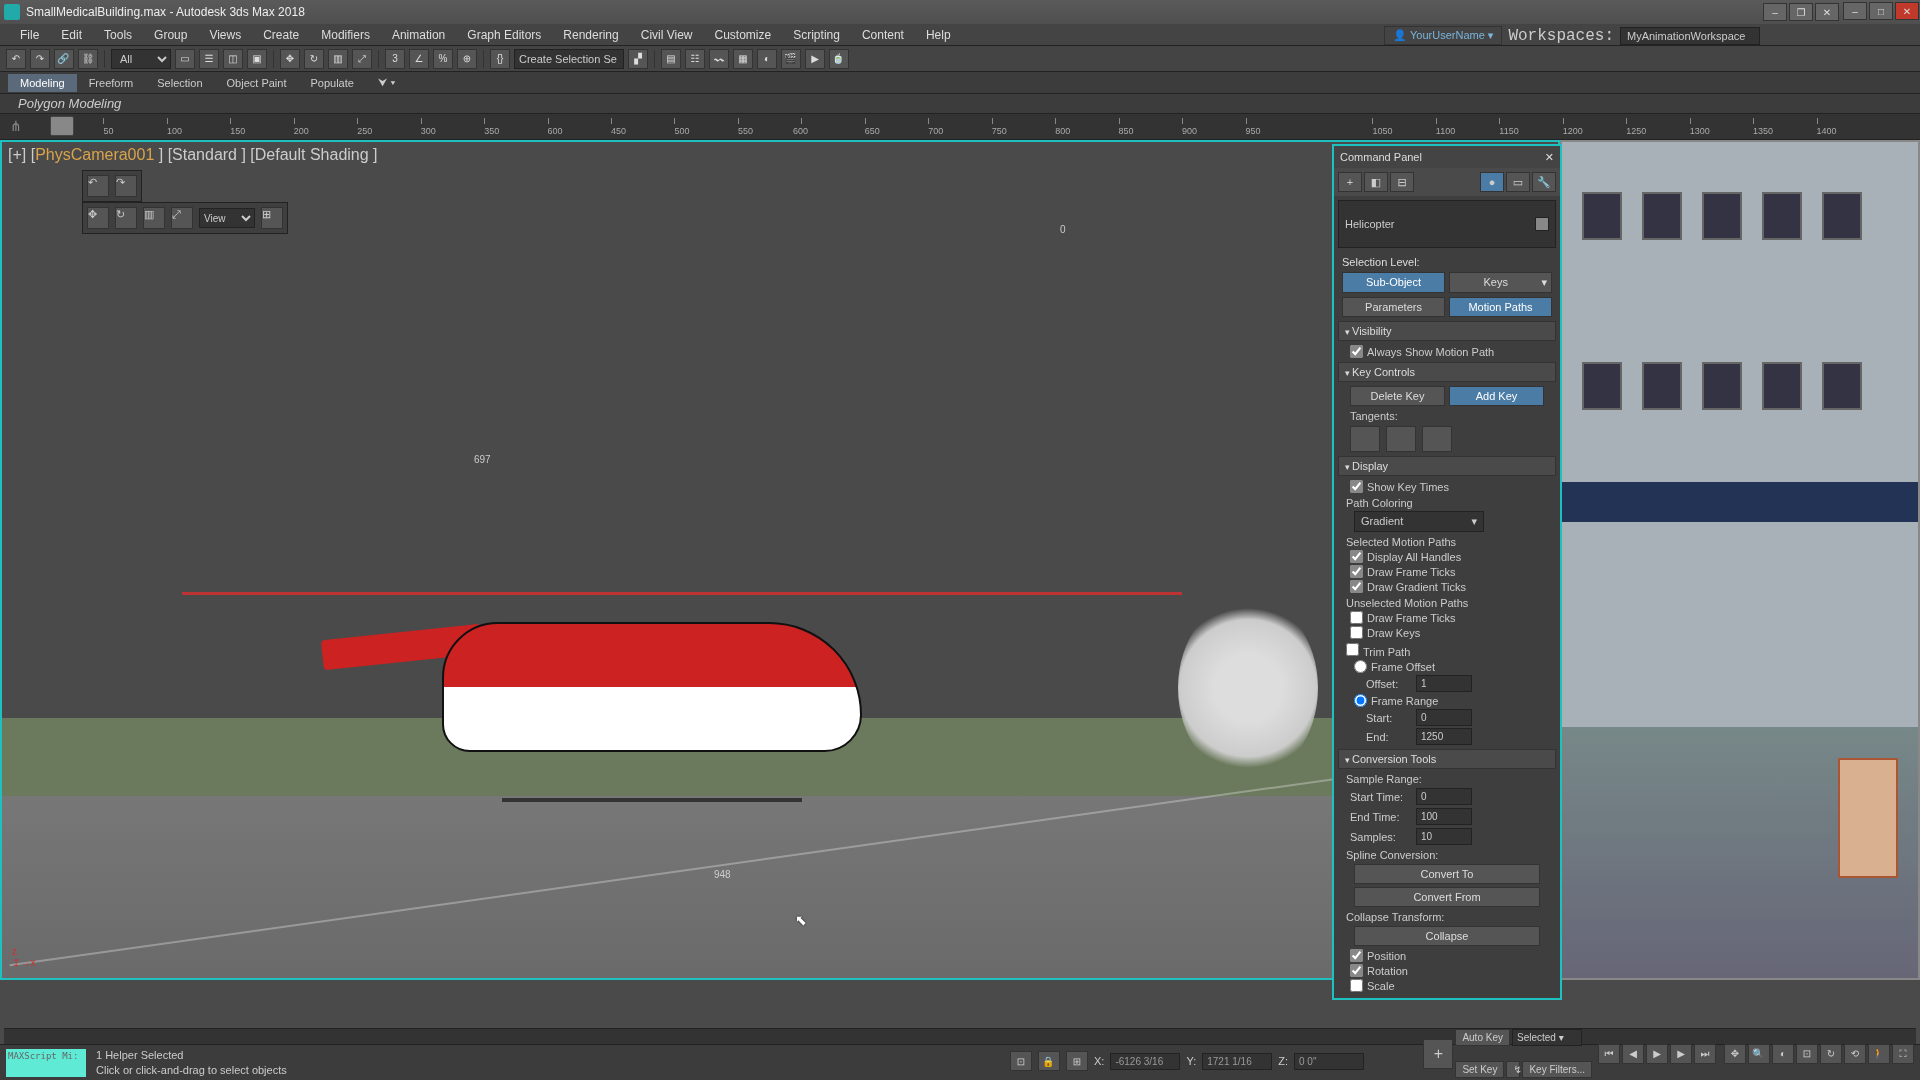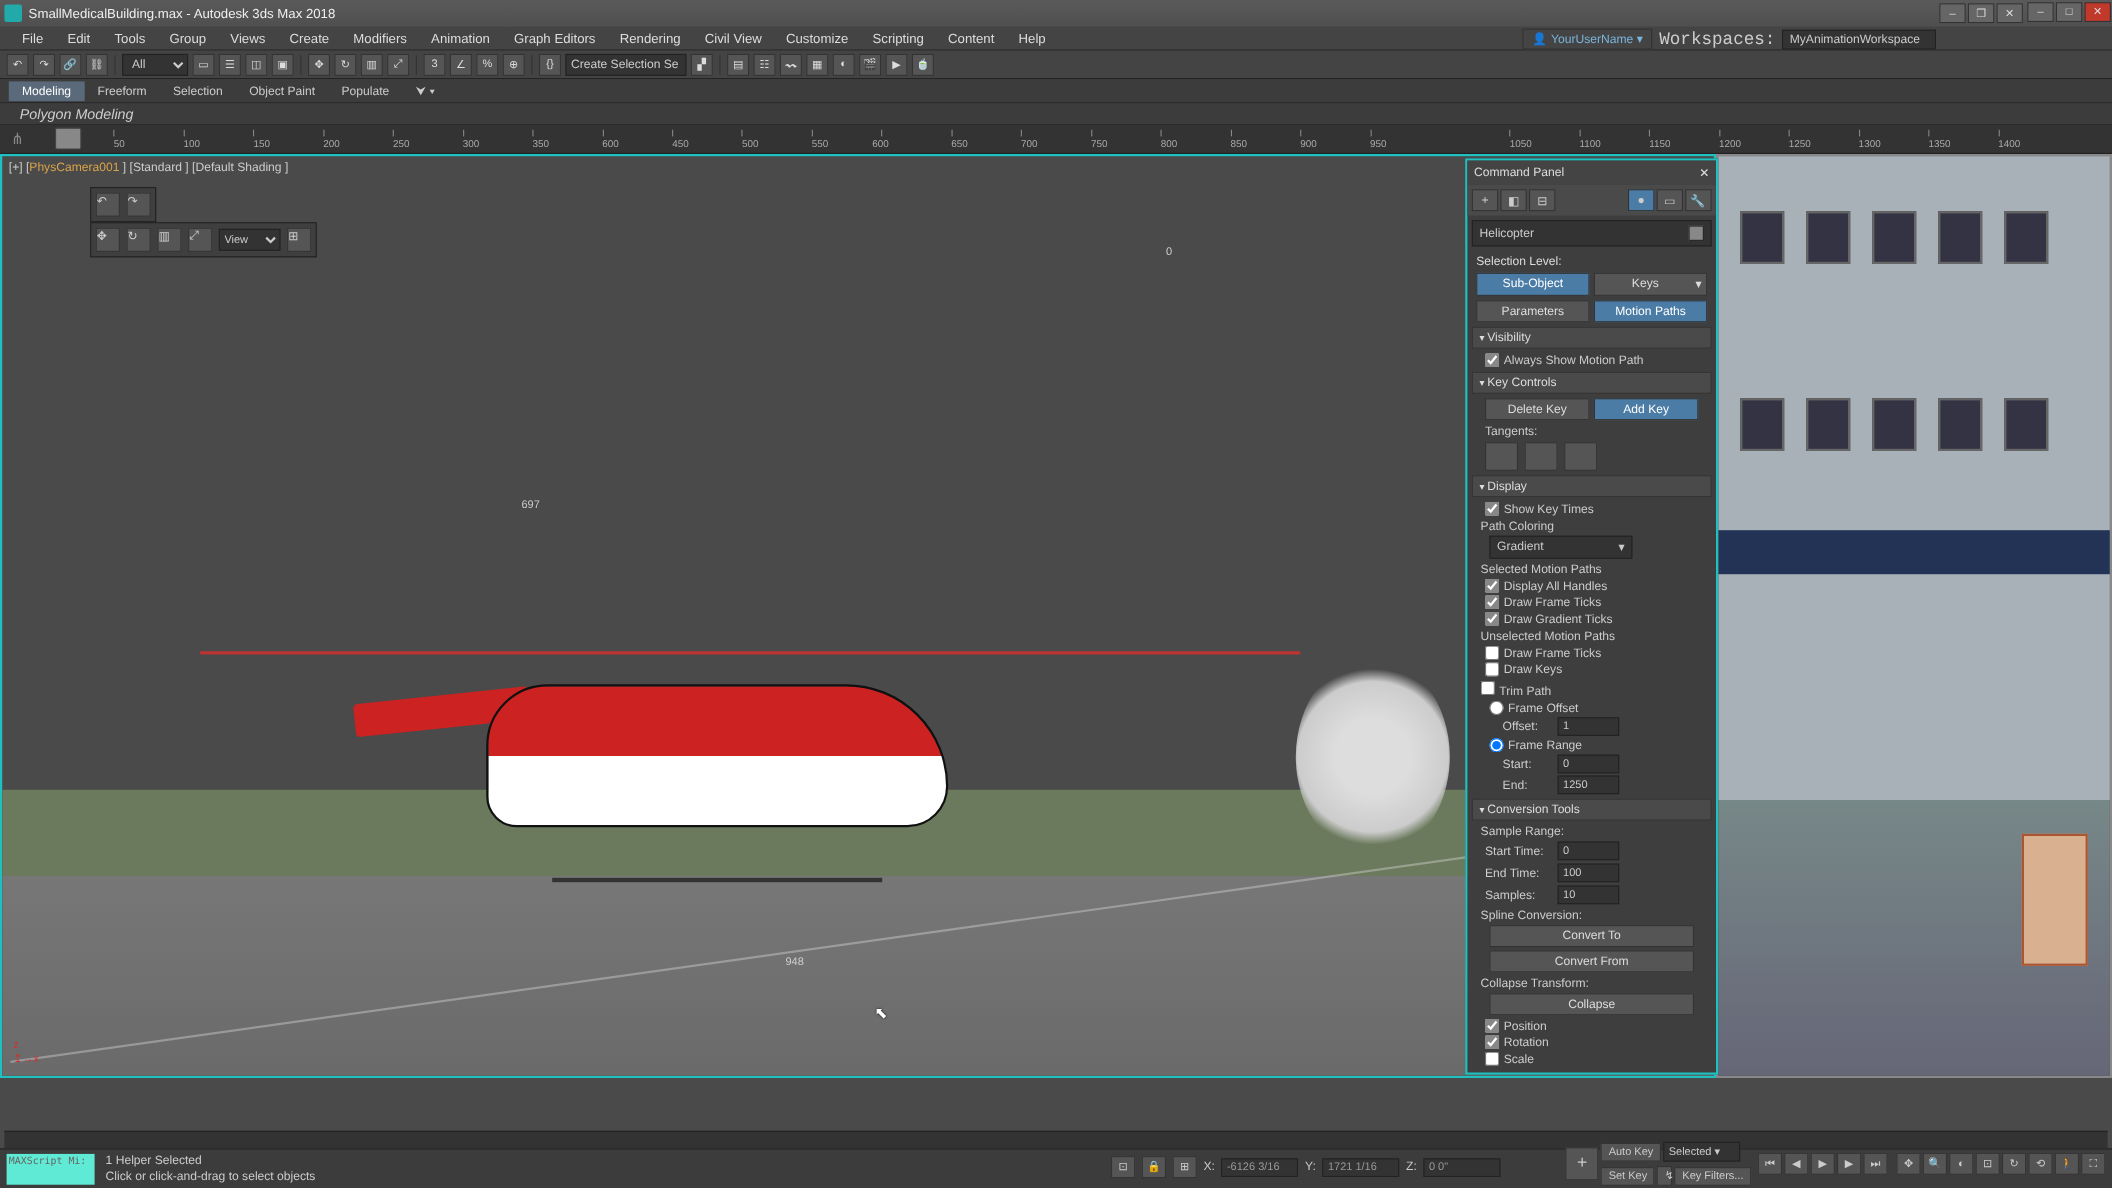--- a/index.html
+++ b/index.html
@@ -40,33 +40,33 @@
 .tslider{position:absolute;left:50px;top:2px;width:24px;height:20px;background:#888;border:1px solid #444;border-radius:2px;}
 .ticks{position:absolute;left:40px;right:10px;top:0;height:100%;}
 .tick{position:absolute;top:12px;font-size:9px;color:#aaa;}
 .tickline{position:absolute;top:4px;width:1px;height:6px;background:#888;}
 
 
 .vpwrap{display:flex;height:840px;position:relative;}
 .vp{flex:1;position:relative;background:#4a4a4a;}
 .vp.left{border:2px solid #1fc0c0;}
 .vp.right{border:2px solid #888;width:360px;flex:none;}
-.vplabel{position:absolute;left:6px;top:4px;font-size:11px;color:#ccc;}
+.vplabel{position:absolute;left:6px;top:4px;font-size:16px;color:#ccc;}
 .cam{color:#d9a34a;}
 .vptools{position:absolute;left:80px;top:28px;background:rgba(60,60,60,.8);border:1px solid #222;padding:4px;display:flex;gap:6px;}
 .vptools2{position:absolute;left:80px;top:60px;background:rgba(60,60,60,.8);border:1px solid #222;padding:4px;display:flex;gap:6px;align-items:center;}
 .vtb{width:22px;height:22px;background:#555;border:1px solid #333;cursor:pointer;}
 .vdd{background:#333;border:1px solid #222;color:#ccc;width:56px;height:20px;font-size:10px;}
 
 
 .cmdpanel{position:absolute;right:358px;top:4px;width:230px;background:#3e3e3e;border:2px solid #1fc0c0;z-index:50;font-size:11px;}
 .cmdtitle{height:22px;background:#444;display:flex;align-items:center;justify-content:space-between;padding:0 6px;color:#ddd;}
 .cmdtabs{display:flex;background:#4a4a4a;padding:4px;gap:2px;}
 .cmdtab{width:24px;height:20px;background:#555;border:1px solid #333;cursor:pointer;display:flex;align-items:center;justify-content:center;}
-.objname{margin:4px;background:#333;border:1px solid #222;color:#ccc;padding:4px 6px;display:flex;justify-content:space-between;align-items:center;}
+.objname{margin:4px;background:#333;border:1px solid #222;color:#ccc;padding:16px 6px;display:flex;justify-content:space-between;align-items:center;}
 .colorswatch{width:14px;height:14px;background:#888;border:1px solid #222;}
 .cmdbody{padding:4px 8px;}
 .sellvl{color:#ddd;margin-bottom:4px;}
 .btnrow{display:flex;gap:4px;margin-bottom:4px;}
 .cbn{flex:1;background:#555;border:1px solid #333;color:#ddd;padding:3px 0;text-align:center;cursor:pointer;font-size:11px;}
 .cbn.blue{background:#4a7ca6;color:#fff;}
 .cbn.dd::after{content:"▾";float:right;margin-right:4px;}
 .rollhead{background:#4a4a4a;border:1px solid #333;padding:3px 6px;margin:4px -4px;color:#ddd;cursor:pointer;}
 .rollhead::before{content:"▾ ";font-size:9px;}
 .chk{display:flex;align-items:center;gap:4px;margin:2px 0 2px 8px;color:#ccc;}
@@ -86,21 +86,21 @@
 
 .botwrap{position:absolute;bottom:0;left:0;right:0;}
 .timeline2{height:16px;background:#333;border-top:1px solid #222;margin-left:4px;margin-right:4px;}
 .status{height:36px;background:#3c3c3c;display:flex;align-items:center;padding:0 6px;gap:10px;border-top:1px solid #222;position:relative;}
 .scriptbox{width:80px;height:28px;background:#5eead4;color:#666;font-size:9px;padding:2px;font-family:monospace;}
 .stattxt{color:#ccc;font-size:11px;line-height:1.3;}
 .coord{position:absolute;left:1010px;top:6px;display:flex;align-items:center;gap:6px;color:#ccc;}
 .coord .cin{background:#333;border:1px solid #222;color:#999;width:70px;padding:2px 4px;font-size:10px;}
 .transport{position:absolute;right:6px;bottom:2px;display:flex;align-items:center;gap:2px;}
 .trbtn{width:22px;height:20px;background:#555;border:1px solid #333;cursor:pointer;font-size:10px;color:#ccc;display:flex;align-items:center;justify-content:center;}
-.keyarea{display:flex;flex-direction:column;gap:4px;margin-right:4px;}
+.keyarea{display:flex;flex-direction:column;gap:15px;margin-right:4px;}
 .keyrow{display:flex;gap:2px;align-items:center;}
 .kbtn{background:#555;border:1px solid #333;color:#ccc;padding:2px 6px;font-size:10px;cursor:pointer;}
 .kdd{background:#333;border:1px solid #222;color:#ccc;width:70px;padding:2px 4px;font-size:10px;}
 
 
 .scene{position:absolute;inset:0;overflow:hidden;}
 .ground{position:absolute;left:0;right:0;bottom:0;height:260px;background:linear-gradient(#6b7a5c 0%,#6b7a5c 30%,#777 30%,#6a6a6a 100%);}
 .building{position:absolute;right:-10px;top:80px;width:220px;height:560px;background:#9aa0aa;border-left:4px solid #333;}
 .heli{position:absolute;left:380px;top:390px;width:520px;height:280px;}
 .helibody{position:absolute;left:60px;top:90px;width:420px;height:130px;background:linear-gradient(#c22 0%,#c22 50%,#fff 50%,#fff 100%);border-radius:60px 100px 40px 30px;border:2px solid #111;}

